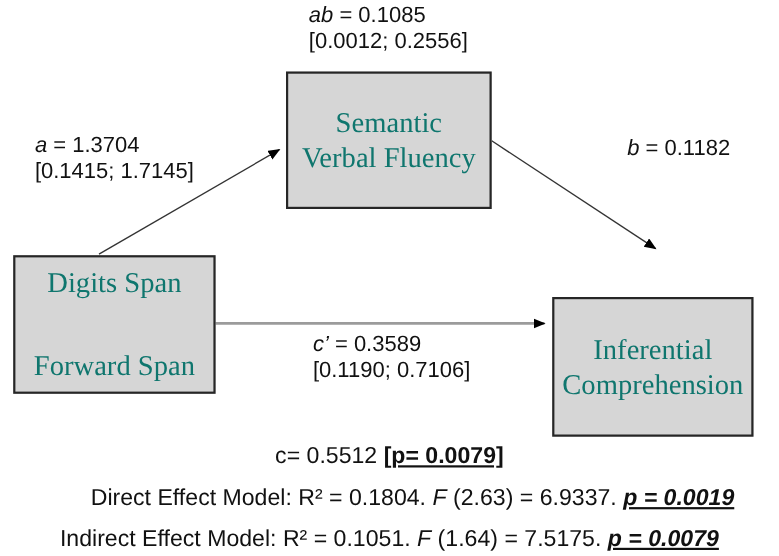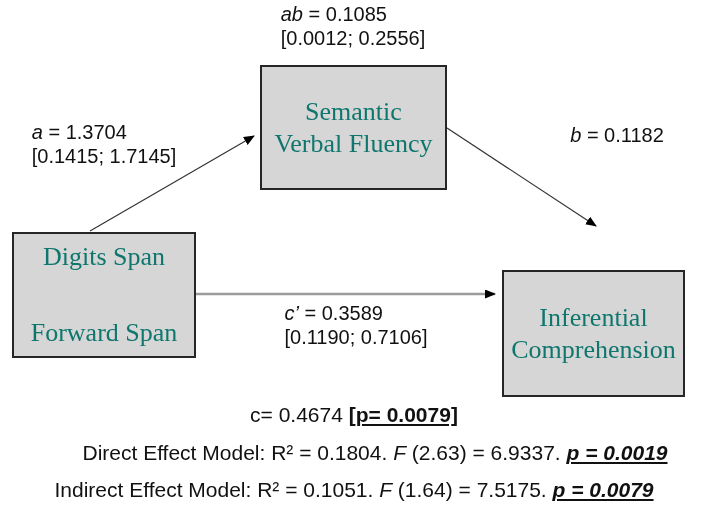--- a/index.html
+++ b/index.html
@@ -122,21 +122,21 @@
 
   <div class="plabel plabel-c">
     <div class="coef">
       <i>c’</i>
       <span>= 0.3589</span>
     </div>
     <div class="ci">[0.1190; 0.7106]</div>
   </div>
 
   <div class="stat stat-total">
-    <span>c= 0.4674 </span><span class="bold">[p= 0.0079]</span>
+    <span>c= 0.5512 </span><span class="bold">[p= 0.0079]</span>
   </div>
 
   <div class="stat stat-direct">
     <span>Direct Effect Model: R² = 0.1804. </span><span class="ital">F</span><span> (2.63) = 6.9337. </span><span class="bold ital">p = 0.0019</span>
   </div>
 
   <div class="stat stat-indirect">
     <span>Indirect Effect Model: R² = 0.1051. </span><span class="ital">F</span><span> (1.64) = 7.5175. </span><span class="bold ital">p = 0.0079</span>
   </div>
 

